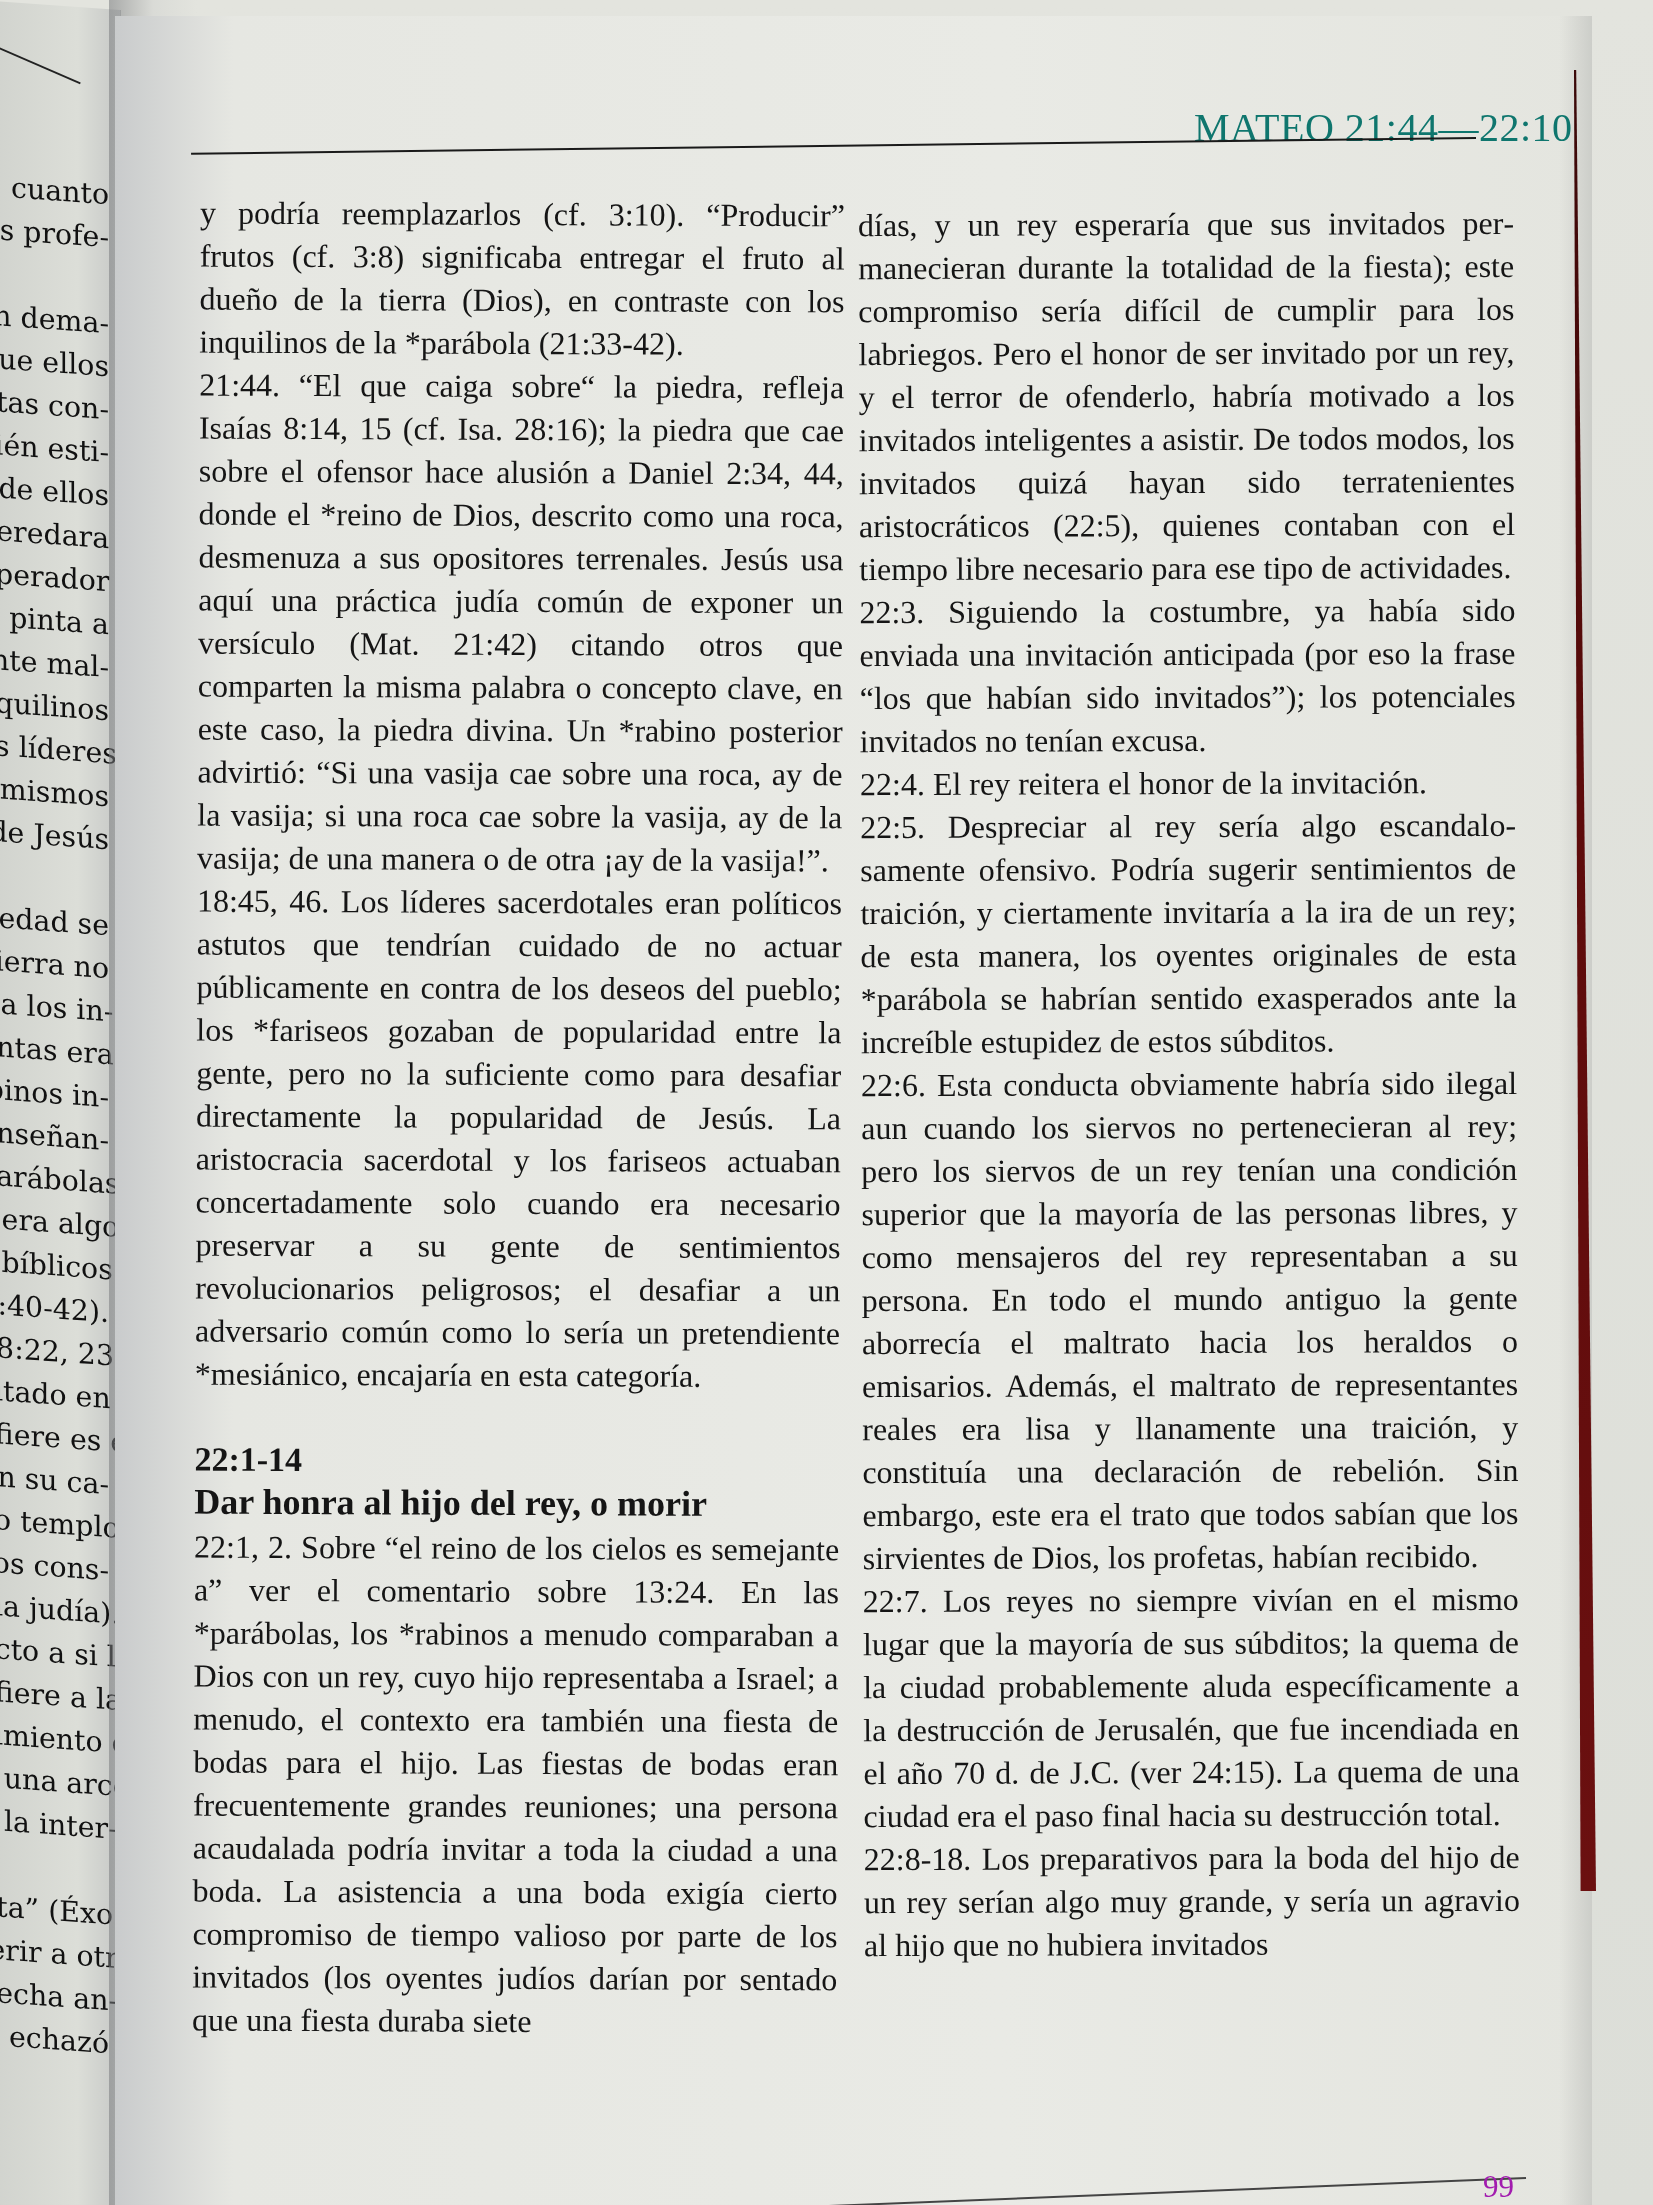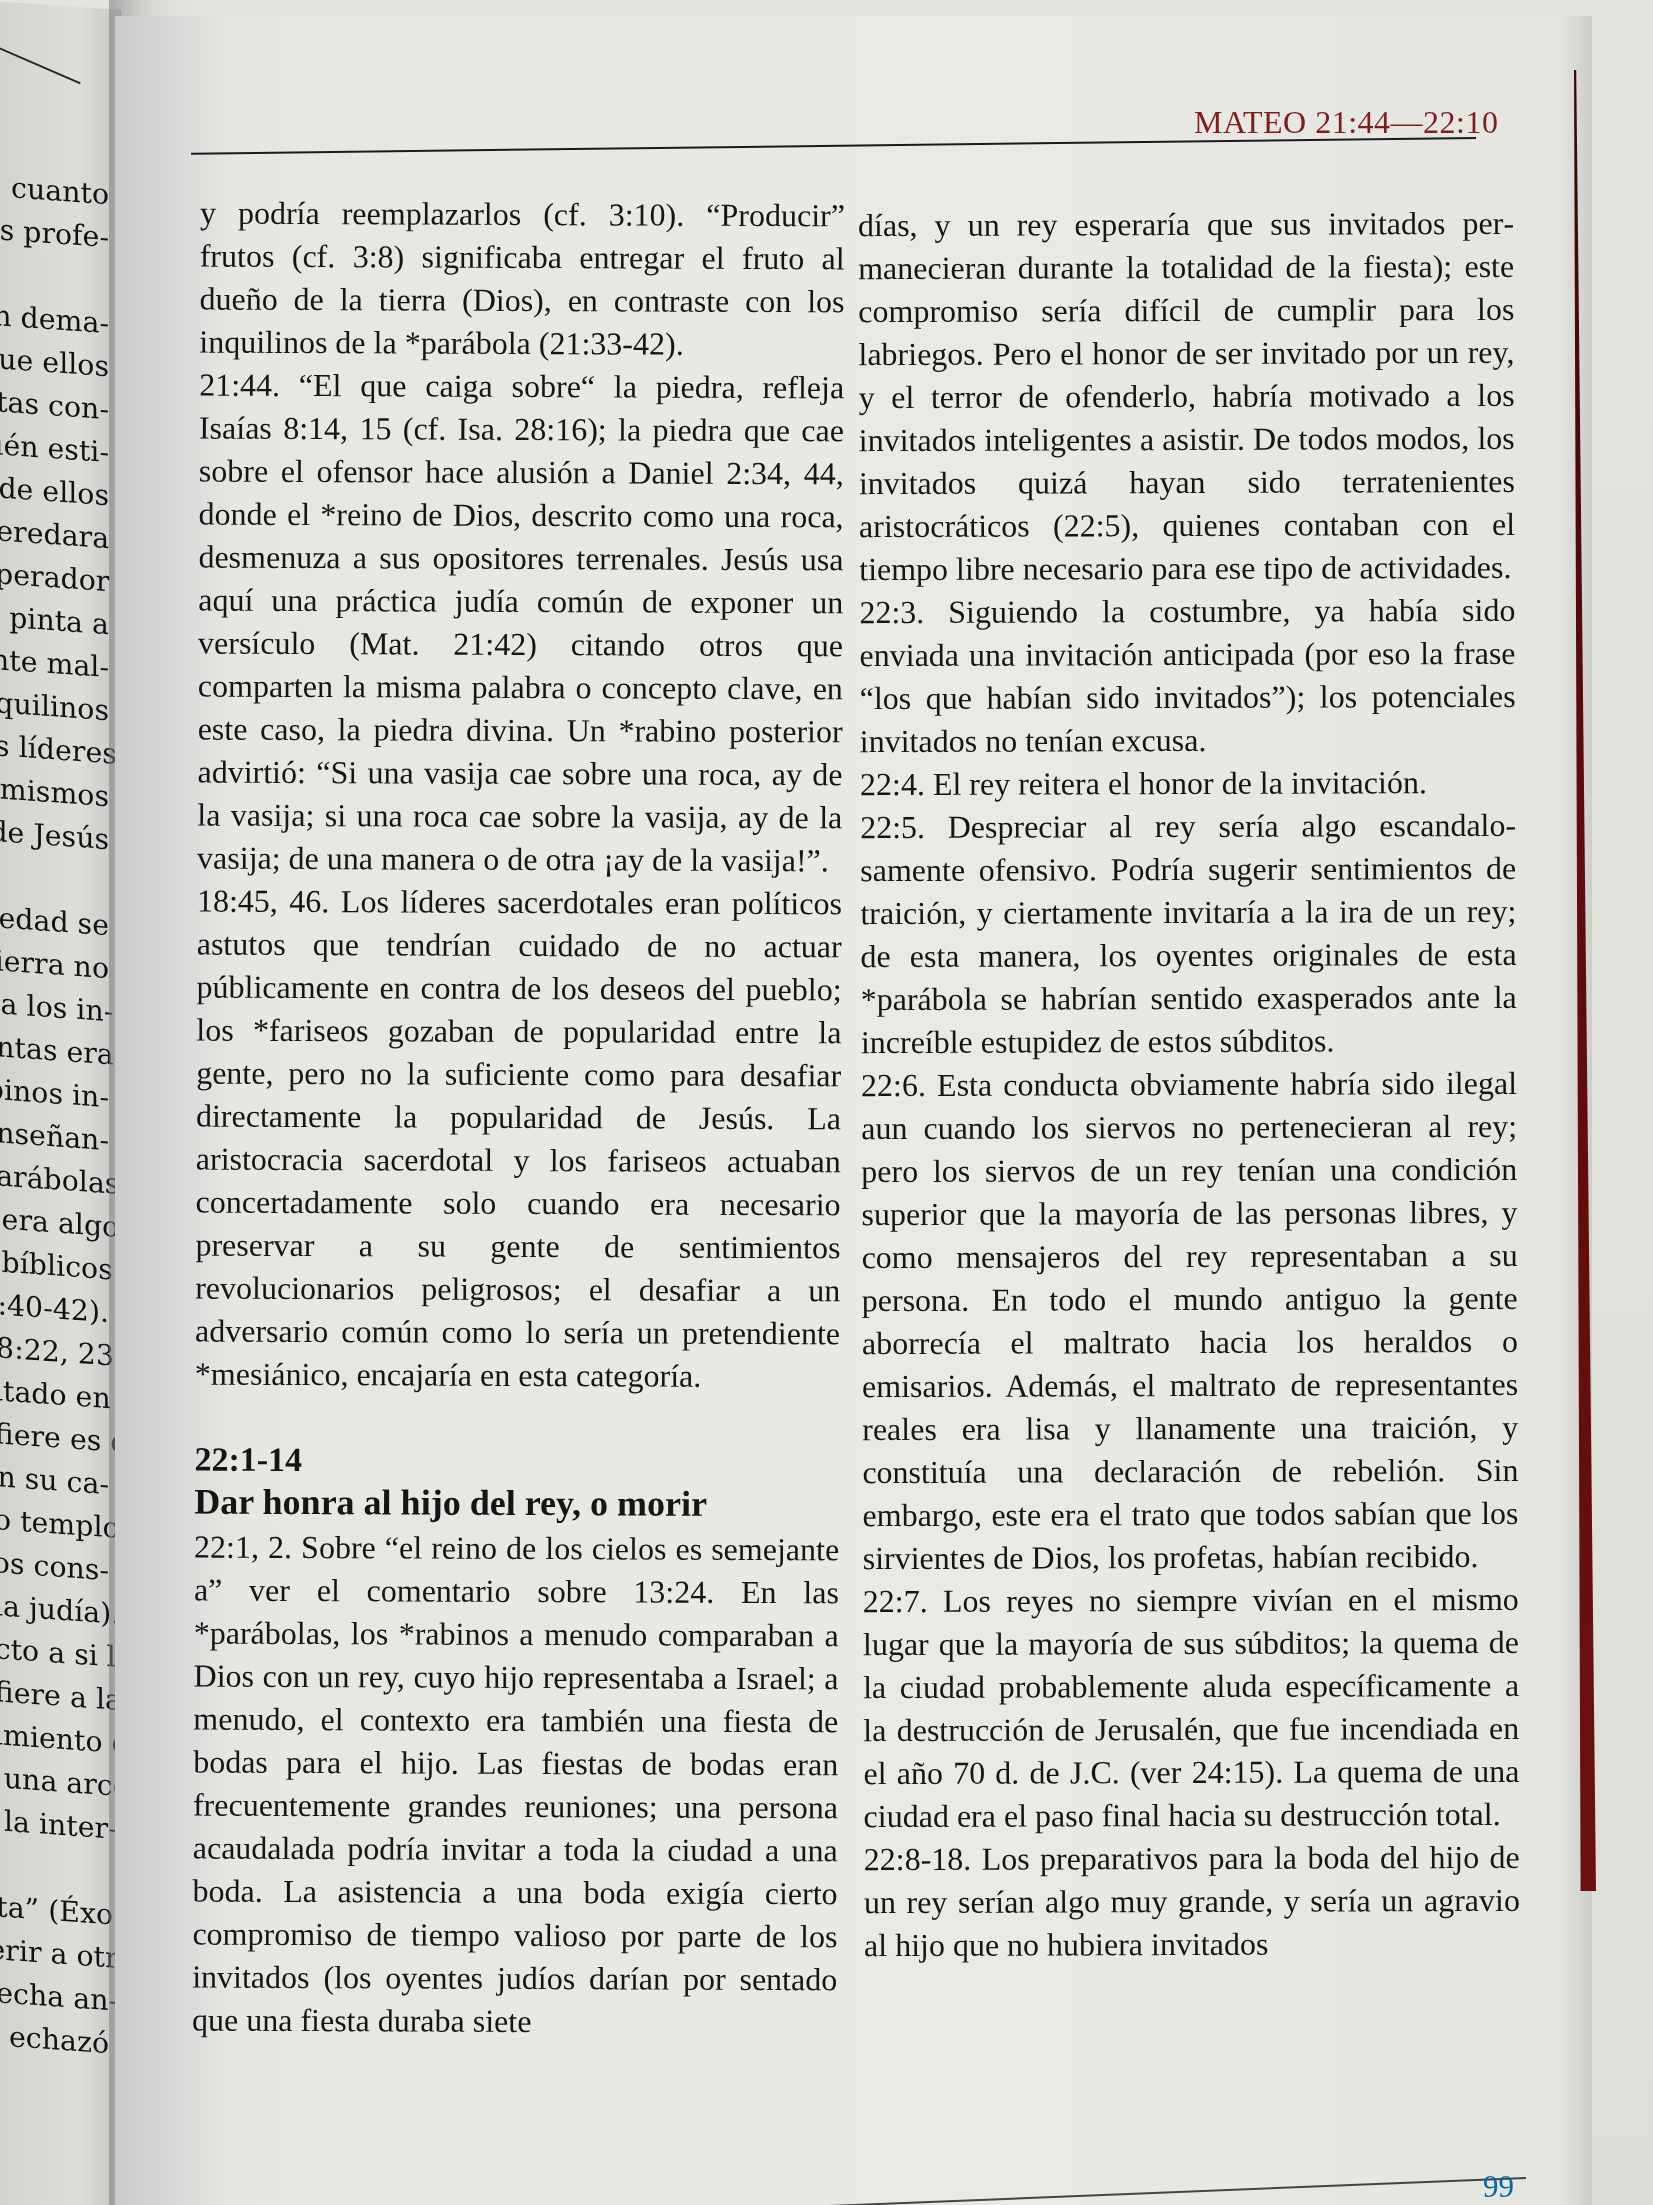--- a/index.html
+++ b/index.html
@@ -85,23 +85,23 @@
       top: 70px;
       width: 22px;
       height: 1821px;
       background: linear-gradient(180deg, #3a0808 0%, #5d0b0b 40%, #6b1010 100%);
       clip-path: polygon(0 0, 10% 0, 100% 100%, 30% 100%);
     }
     .running-header {
       position: absolute;
       left: 1194px;
       top: 104px;
-      font-size: 32px;
+      font-size: 40px;
       letter-spacing: 0.5px;
-      color: #7f1d1d;
+      color: #0f766e;
       white-space: nowrap;
     }
     .header-rule {
       position: absolute;
       left: 191px;
       top: 137px;
       width: 1285px;
       height: 2.2px;
       background: #1a1a1a;
       transform: rotate(-0.7deg);
@@ -115,21 +115,21 @@
       height: 1.6px;
       background: #444;
       transform: rotate(-2.3deg);
       transform-origin: right;
     }
     .page-number {
       position: absolute;
       left: 1483px;
       top: 2169px;
       font-size: 31px;
-      color: #0369a1;
+      color: #a21caf;
     }
     .column {
       position: absolute;
       font-size: 32px;
       line-height: 43px;
       text-align: justify;
       color: #151515;
     }
     .col-left {
       left: 196px;

